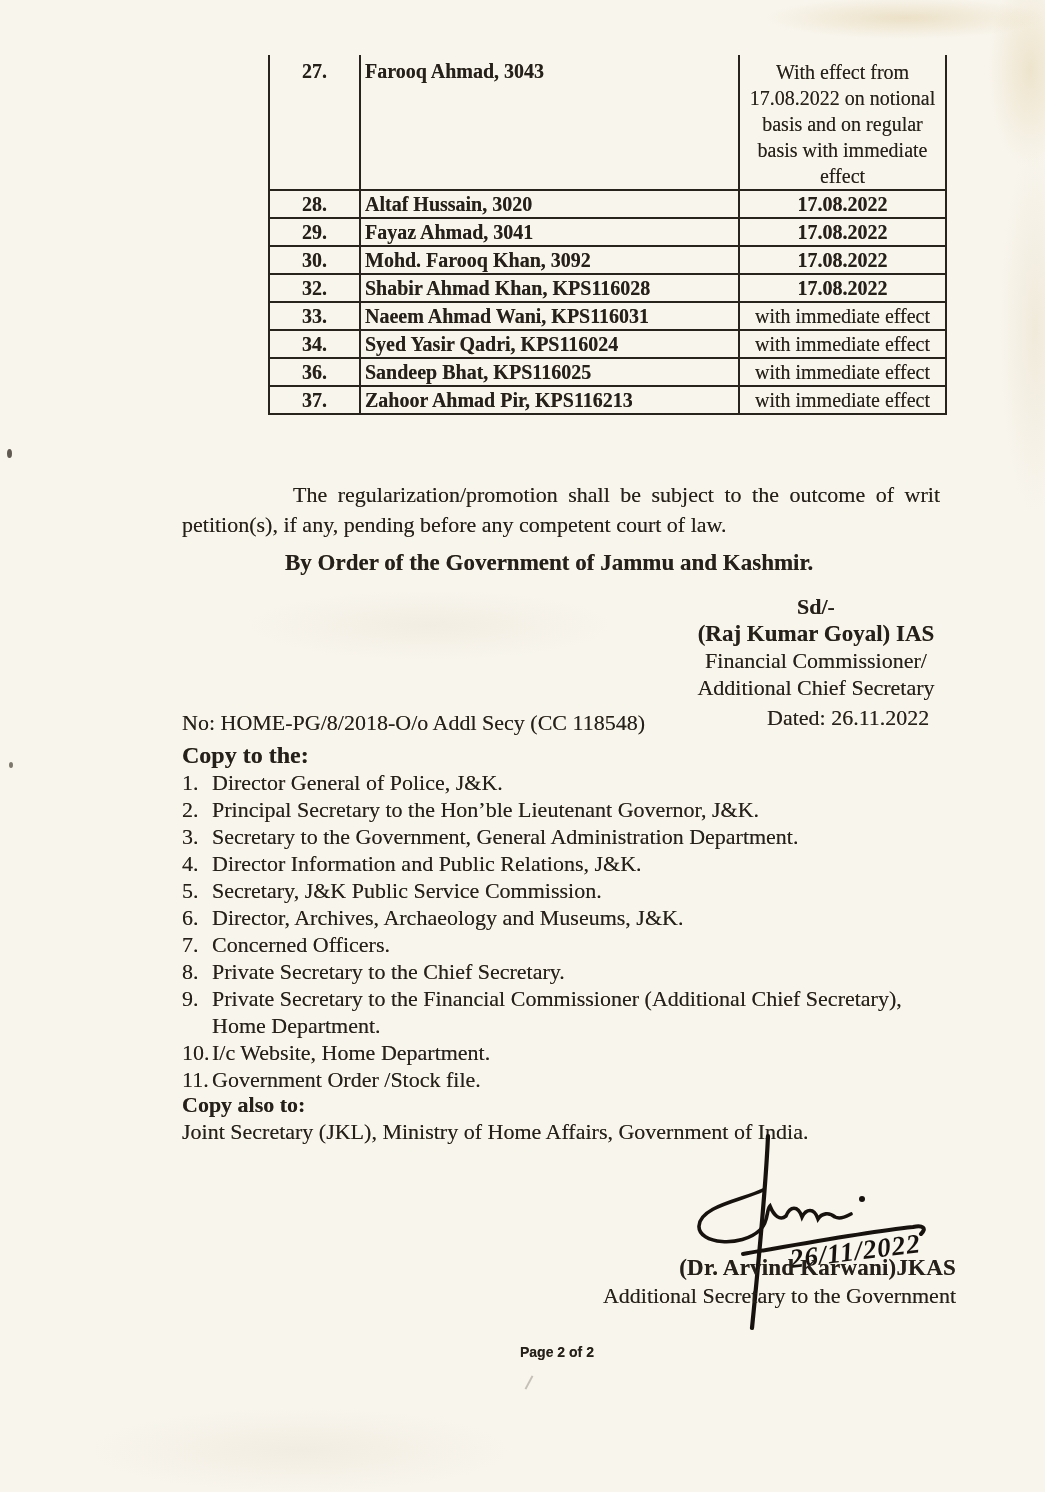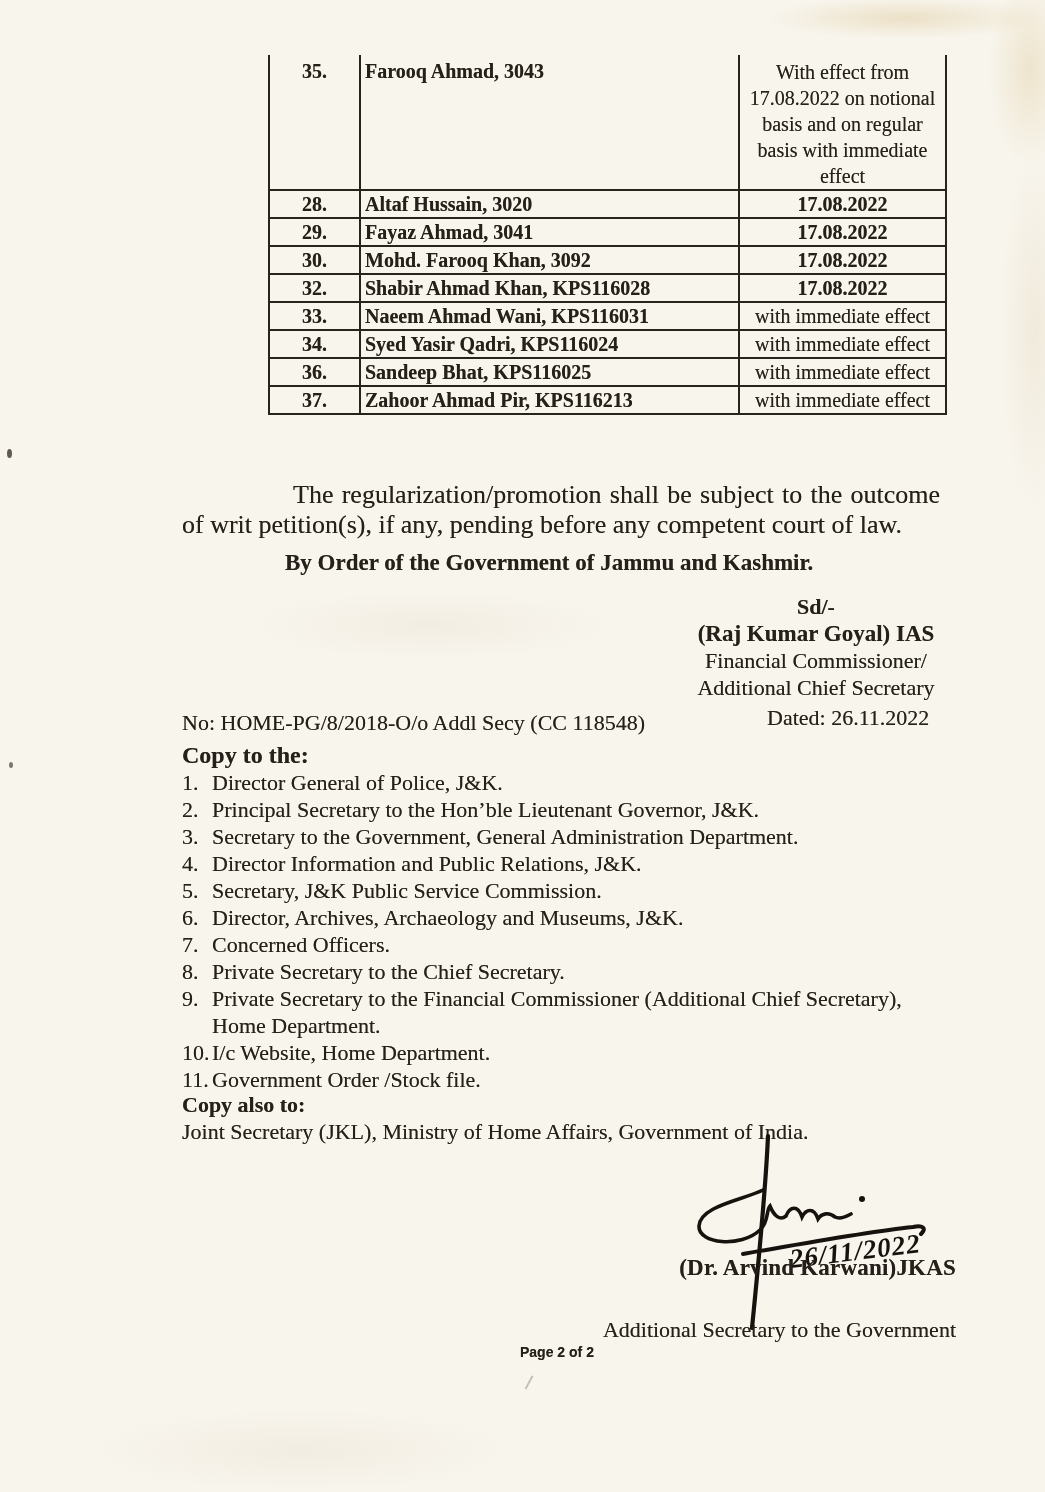--- a/index.html
+++ b/index.html
@@ -37,21 +37,21 @@
   table.doc-table tr.tall td{border-top:none;vertical-align:top;padding-top:4px;}
   td.c-sno{width:81px;text-align:center;font-weight:bold;}
   td.c-name{width:369px;font-weight:bold;padding-left:3px;}
   td.c-eff{width:197px;text-align:center;}
   td.c-eff.date{font-weight:bold;}
   tr.tall td.c-eff{line-height:26px;padding-top:6px;}
 
   
   .para{
     left:182px;top:480px;width:758px;
-    font-size:26px;line-height:30px;
+    font-size:22px;line-height:30px;
     text-align:justify;text-indent:111px;
   }
   .by-order{left:285px;top:550px;font-size:23px;font-weight:bold;}
   .sig-block{left:688px;top:593px;width:256px;text-align:center;font-size:22px;line-height:27px;}
   .sig-block .b{font-weight:bold;}
   .sig-block .nm{font-size:23px;}
   .ref-line{left:182px;top:710px;font-size:22px;}
   .dated-line{left:767px;top:705px;font-size:22px;}
   .copy-head{left:182px;top:742px;font-size:24px;font-weight:bold;}
   .copy-list{left:182px;top:769px;width:810px;font-size:22px;line-height:27px;}
@@ -59,21 +59,21 @@
   .copy-item .num{flex:0 0 30px;}
   .copy-item .txt{flex:1;}
   .copy-item .txt.w9{max-width:748px;}
   .copy-also-head{left:182px;top:1092px;font-size:22px;font-weight:bold;}
   .copy-also-line{left:182px;top:1119px;font-size:22px;}
 
   .bottom-sig-text{
     left:400px;top:1254px;width:556px;text-align:right;line-height:28px;
   }
   .bottom-sig-text .nm{font-size:23px;font-weight:bold;letter-spacing:.2px;}
-  .bottom-sig-text .tt{font-size:22px;margin-top:34px;}
+  .bottom-sig-text .tt{font-size:22px;}
 
   .page-footer{
     left:520px;top:1344px;font-size:14px;font-weight:bold;
     font-family:"Liberation Sans","DejaVu Sans",sans-serif;
   }
   .pencil-mark{
     left:528px;top:1375px;width:2px;height:15px;
     background:#9a948a;opacity:.55;transform:rotate(28deg);
   }
   .speck1{left:7px;top:449px;width:5px;height:9px;background:#3a332b;border-radius:50%;opacity:.8;}
@@ -82,21 +82,21 @@
   .sig-svg{left:655px;top:1128px;pointer-events:none;}
 </style>
 </head>
 <body>
 
 <div class="page">
 
   <table class="doc-table">
     <tbody>
         <tr class="tall">
-      <td class="c-sno">35.</td>
+      <td class="c-sno">27.</td>
       <td class="c-name">Farooq Ahmad, 3043</td>
       <td class="c-eff">With effect from 17.08.2022 on notional basis and on regular basis with immediate effect</td>
     </tr>
     <tr>
       <td class="c-sno">28.</td>
       <td class="c-name">Altaf Hussain, 3020</td>
       <td class="c-eff date">17.08.2022</td>
     </tr>
     <tr>
       <td class="c-sno">29.</td>

